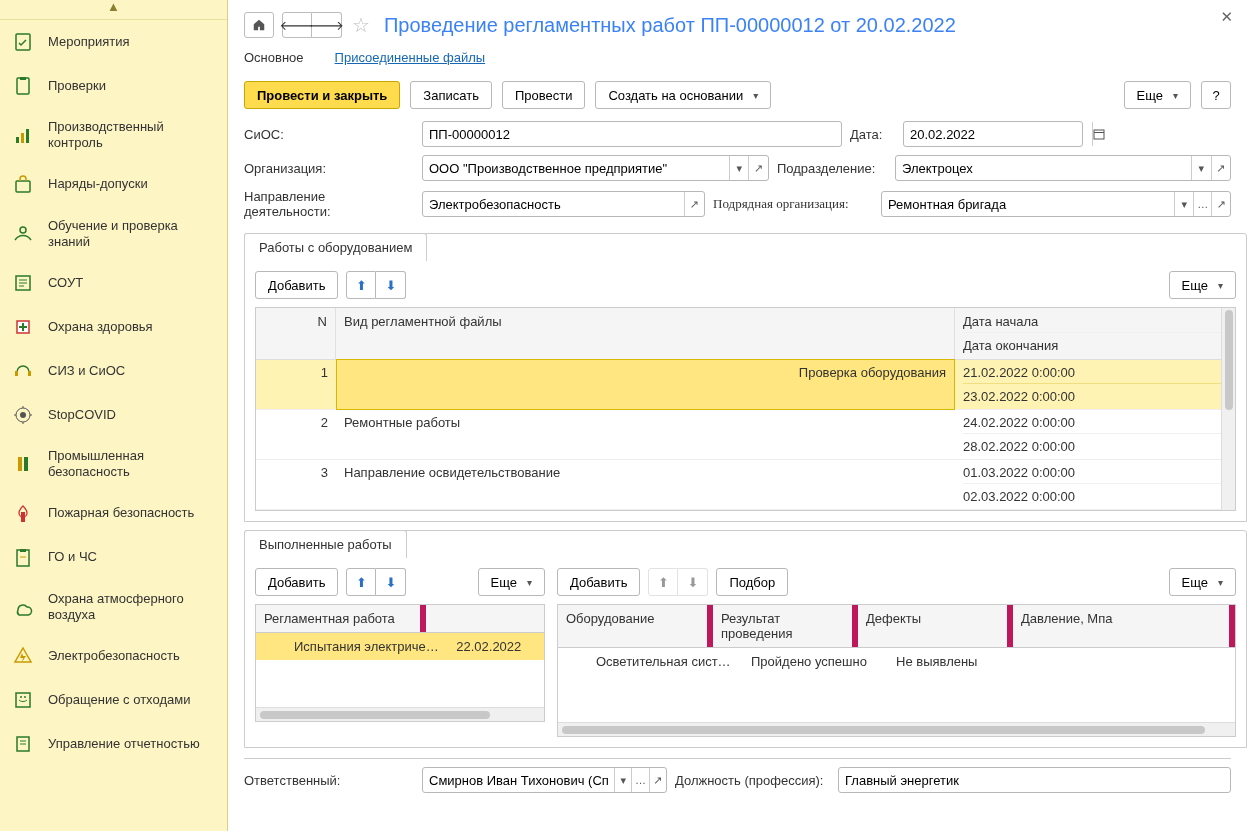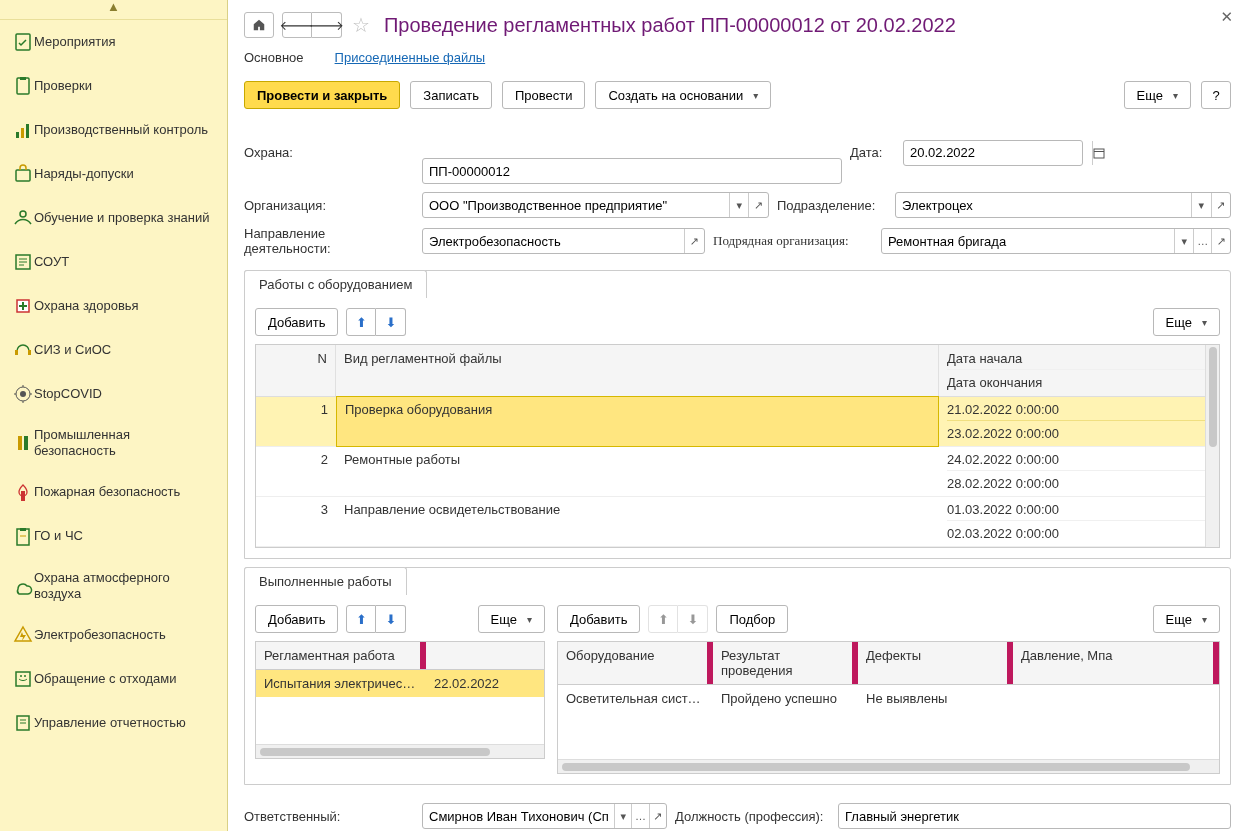--- a/index.html
+++ b/index.html
@@ -3,36 +3,36 @@
 <meta charset="utf-8">
 <style>
 * { box-sizing: border-box; margin: 0; padding: 0; }
 body { font-family: Arial, sans-serif; font-size: 13px; color: #333; background: #fff; overflow: hidden; }
 .app { display: flex; width: 1247px; height: 831px; }
 
 
 .sidebar { width: 228px; background: #fdf5c4; border-right: 1px solid #d9d086; display: flex; flex-direction: column; }
 .sidebar-collapse { height: 20px; text-align: center; cursor: pointer; color: #8a7e2f; border-bottom: 1px solid #e9df9a; line-height: 14px; }
 .sidebar-items { flex: 1; overflow-y: auto; }
-.sidebar-item { display: flex; align-items: center; padding: 11px 12px; cursor: pointer; }
+.sidebar-item { display: flex; align-items: center; padding: 11px 12px; cursor: pointer; gap: 14px; }
 .sidebar-icon { width: 22px; height: 22px; flex-shrink: 0; display: flex; align-items: center; justify-content: center; }
 .sidebar-label { line-height: 1.25; }
 
 
 .main { flex: 1; display: flex; flex-direction: column; background: #fff; position: relative; }
 .close-x { position: absolute; top: 8px; right: 14px; cursor: pointer; color: #666; font-size: 15px; }
 
 
 .header-bar { display: flex; align-items: center; gap: 8px; padding: 12px 16px 6px 16px; }
 .nav-btn { width: 30px; height: 26px; border: 1px solid #bcbcbc; background: #fff; border-radius: 3px; display: flex; align-items: center; justify-content: center; cursor: pointer; font-size: 13px; }
 .nav-pair { display: flex; }
 .nav-pair .nav-btn:first-child { border-radius: 3px 0 0 3px; }
 .nav-pair .nav-btn:last-child { border-left: 0; border-radius: 0 3px 3px 0; }
 .star-icon { color: #bfbfbf; font-size: 20px; margin-left: 2px; cursor: pointer; }
-.page-title { font-size: 20px; font-weight: normal; color: #701a75; margin-left: 6px; }
+.page-title { font-size: 20px; font-weight: normal; color: #3b82f6; margin-left: 6px; }
 
 
 .tabs-row { display: flex; gap: 31px; padding: 6px 16px 10px 16px; }
 .tabs-row span { cursor: pointer; }
 .tab-active { color: #333; }
 .tab-link { color: #1668b5; text-decoration: underline; }
 
 
 .cmd-bar { display: flex; gap: 10px; padding: 6px 16px; align-items: center; }
 .btn { height: 28px; border: 1px solid #b8b8b8; background: #fff; border-radius: 3px; padding: 0 12px; cursor: pointer; font-size: 13px; display: inline-flex; align-items: center; gap: 6px; }
@@ -44,53 +44,53 @@
 
 .form-area { padding: 6px 16px; display: flex; flex-direction: column; gap: 8px; }
 .form-row { display: flex; align-items: center; gap: 8px; }
 .label { width: 170px; }
 .field { display: flex; border: 1px solid #b8b8b8; border-radius: 3px; height: 26px; background: #fff; align-items: center; }
 .field input { border: 0; outline: 0; padding: 0 6px; font-size: 13px; height: 100%; background: transparent; }
 .field .f-btn { border-left: 1px solid #ccc; width: 22px; height: 100%; display: flex; align-items: center; justify-content: center; cursor: pointer; color: #555; font-size: 11px; }
 .field-mid { flex: 1; }
 
 
-.tab-panel { margin: 8px 16px 0 16px; border: 1px solid #ccc; border-radius: 3px 3px 0 0; background: #fff; }
+.tab-panel { margin: 8px 0 0 16px; border: 1px solid #ccc; border-radius: 3px 3px 0 0; background: #fff; }
 .tab-panel-tabs { display: flex; }
 .tab-panel-tabs .ptab { padding: 6px 14px; border: 1px solid #ccc; border-bottom: 0; background: #fff; border-radius: 3px 3px 0 0; margin: -1px 0 0 -1px; }
 .tab-panel-body { padding: 10px; }
 
 .table-toolbar { display: flex; gap: 8px; margin-bottom: 8px; align-items: center; }
 .arrow-pair { display: flex; }
 .arrow-pair .btn { width: 30px; padding: 0; justify-content: center; }
 .arrow-pair .btn:first-child { border-radius: 3px 0 0 3px; }
 .arrow-pair .btn:last-child { border-left: 0; border-radius: 0 3px 3px 0; }
 .toolbar-spacer { flex: 1; }
 
 
 .grid { border: 1px solid #ccc; position: relative; }
 .grid-head { display: flex; background: #f5f5f5; border-bottom: 1px solid #ddd; }
 .grid-head .cell { padding: 6px 8px; border-right: 1px solid #e0e0e0; }
 .grid-head-double .sub { border-top: 1px solid #e0e0e0; padding-top: 6px; margin-top: 4px; }
 .grid-body { }
 .grid-row { display: flex; border-bottom: 1px solid #eee; }
 .grid-row .cell { padding: 5px 8px; }
 .grid-row.selected { background: #fff3b3; }
-.grid-row.selected .col-type { background: #ffe680; border: 1px solid #d6b800; margin: -1px 0; }
+.grid-row.selected .col-type { background: #ffe680; border: 1px solid #d6b800; margin: -1px 0; text-align: right; }
 .col-n { width: 80px; text-align: right; }
 .col-type { flex: 1; }
 .col-date { width: 280px; }
 .col-date .sub { padding-top: 5px; border-top: 1px solid #f0f0f0; margin-top: 3px; }
 .grid-row.selected .col-date .sub { border-top-color: #f0df80; }
 .vscroll { position: absolute; right: 0; top: 0; bottom: 0; width: 14px; background: #f0f0f0; border-left:1px solid #ddd;}
 .vscroll-thumb { background: #c8c8c8; border-radius: 6px; width: 8px; margin: 2px auto; height: 100px; }
 .mini-grid-head { display: flex; background: #f5f5f5; border: 1px solid #ccc; border-bottom: 0; }
 .mini-grid-head .cell { padding: 6px 8px; border-right: 6px solid #be185d; }
 .mini-grid-body { border: 1px solid #ccc; min-height: 90px; position: relative;}
-.mini-grid-body .row { display: flex; }
+.mini-grid-body .row { display: flex; padding-left: 30px; }
 .mini-grid-body .row .cell { padding: 6px 8px; overflow: hidden; text-overflow: ellipsis; white-space: nowrap; }
 .row.sel { background: #ffe680; }
 .hscroll { position:absolute; bottom:0; left:0; right:0; height:14px; background:#f0f0f0; border-top:1px solid #ddd;}
 .hscroll-thumb{ background:#c8c8c8; border-radius:6px; height:8px; margin:3px 4px; width:80%;}
 
 .divider { height:1px; background:#ccc; margin: 10px 16px 0 16px; }
 .col-reg { width: 170px; }
 .col-perf { width: 100px; }
 .col-equip { width: 155px; }
 .col-res { width: 145px; }
@@ -293,22 +293,22 @@
       <button class="btn">Записать</button>
       <button class="btn">Провести</button>
       <button class="btn btn-drop">Создать на основании</button>
       <div class="cmd-spacer"></div>
       <button class="btn btn-drop">Еще</button>
       <button class="btn btn-icon">?</button>
     </div>
 
     <div class="form-area">
       <div class="form-row">
-        <span class="label">Охрана:</span>
-        <div class="field" style="width:420px;margin-top:37px;">
+        <span class="label">СиОС:</span>
+        <div class="field" style="width:420px;">
           <input value="ПП-00000012" style="">
         </div>
         <span class="label" style="width:45px;">Дата:</span>
         <div class="field" style="width:180px;">
           <input value="20.02.2022" style="">
           <div class="f-btn">
             <svg width="12" height="12" viewBox="0 0 12 12">
                 <rect x="1" y="2" width="10" height="9" fill="none" stroke="#555"></rect>
                 <line x1="1" y1="4.5" x2="11" y2="4.5" stroke="#555"></line>
               </svg>

